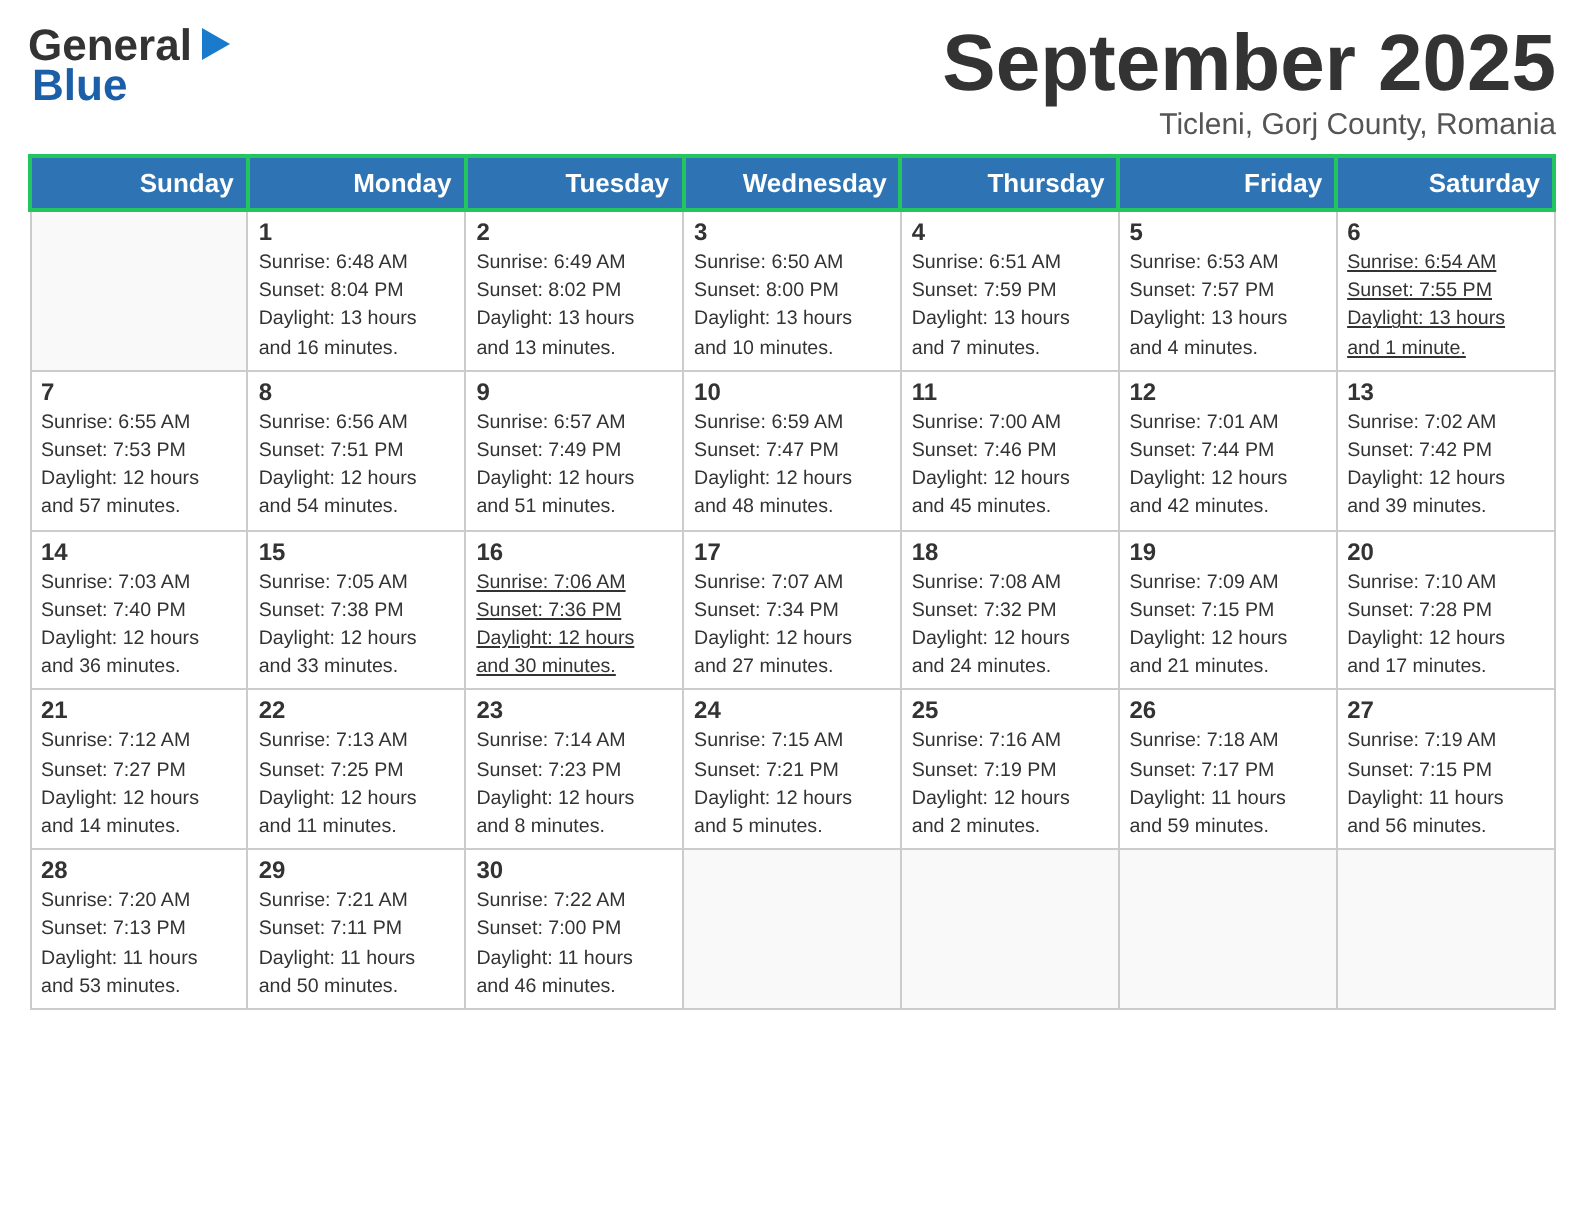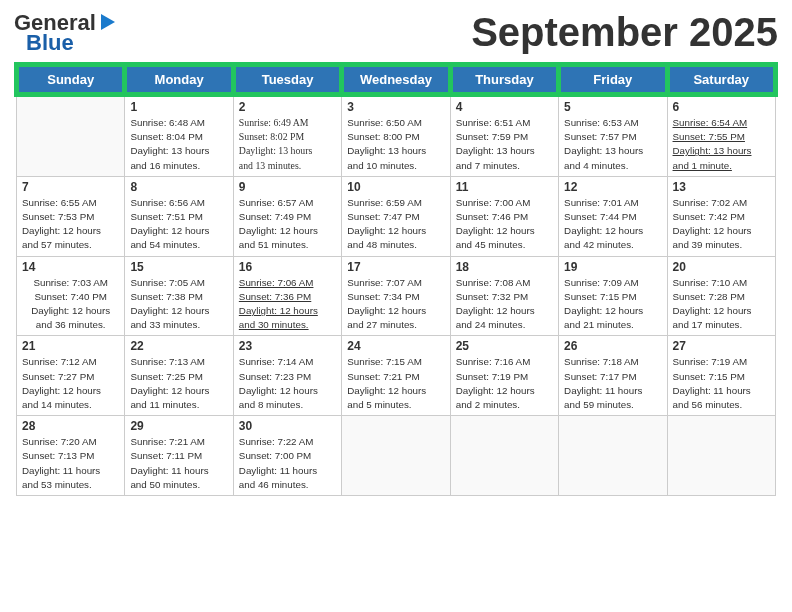--- a/index.html
+++ b/index.html
@@ -47,25 +47,25 @@
     }
     .calendar {
       flex: 1;
       border-collapse: collapse;
       width: 100%;
       font-size: 10.5px;
     }
     .calendar th {
       background-color: #2e74b5;
       color: #fff;
-      text-align: center;
+      text-align: right;
       padding: 5px 6px;
       font-size: 13px;
       font-weight: bold;
-      border: 5px solid #22c55e;
+      border: 2px solid #22c55e;
     }
     .calendar td {
       border: 1px solid #ccc;
       vertical-align: top;
       padding: 3px 5px;
       width: calc(100%/7);
       color: #333;
     }
     .day-num {
       font-weight: bold;
@@ -87,24 +87,25 @@
 
 <div class="page">
   <div class="header">
     <div class="logo">
       <div class="logo-icon">
         <span style="font-size:22px;font-weight:bold;color:#333;">General</span>
         <svg width="22" height="22" viewBox="0 0 22 22" style="margin-left:1px;margin-top:-2px;">
           <polygon points="4,3 18,11 4,19" fill="#1a7acc"></polygon>
         </svg>
       </div>
-      <span style="font-size:22px;font-weight:bold;color:#1a5fa8;margin-top:-6px;margin-left:12px;">Blue</span>
+      <span style="font-size:22px;font-weight:bold;color:#1a5fa8;margin-top:-6px;margin-left:2px;">Blue</span>
     </div>
     <div class="title-block">
       <div class="month-title">September 2025</div>
+      <div class="location">Ticleni, Gorj County, Romania</div>
     </div>
   </div>
 
   <table class="calendar">
     <thead>
       <tr>
         <th>Sunday</th>
         <th>Monday</th>
         <th>Tuesday</th>
         <th>Wednesday</th>
@@ -118,21 +119,21 @@
           <td class="empty-cell"></td>
           <td>
             <span class="day-num">1</span>
             <div class="day-info" style="white-space: pre-line;">Sunrise: 6:48 AM
 Sunset: 8:04 PM
 Daylight: 13 hours
 and 16 minutes.</div>
           </td>
           <td>
             <span class="day-num">2</span>
-            <div class="day-info" style="white-space: pre-line; font-family: Liberation Serif, serif;">Sunrise: 6:49 AM
+            <div class="day-info" style="white-space: pre-line;">Sunrise: 6:49 AM
 Sunset: 8:02 PM
 Daylight: 13 hours
 and 13 minutes.</div>
           </td>
           <td>
             <span class="day-num">3</span>
             <div class="day-info" style="white-space: pre-line;">Sunrise: 6:50 AM
 Sunset: 8:00 PM
 Daylight: 13 hours
 and 10 minutes.</div>
@@ -206,21 +207,21 @@
             <span class="day-num">13</span>
             <div class="day-info" style="white-space: pre-line;">Sunrise: 7:02 AM
 Sunset: 7:42 PM
 Daylight: 12 hours
 and 39 minutes.</div>
           </td>
         </tr>
         <tr>
           <td>
             <span class="day-num">14</span>
-            <div class="day-info" style="white-space: pre-line; text-align: center;">Sunrise: 7:03 AM
+            <div class="day-info" style="white-space: pre-line;">Sunrise: 7:03 AM
 Sunset: 7:40 PM
 Daylight: 12 hours
 and 36 minutes.</div>
           </td>
           <td>
             <span class="day-num">15</span>
             <div class="day-info" style="white-space: pre-line;">Sunrise: 7:05 AM
 Sunset: 7:38 PM
 Daylight: 12 hours
 and 33 minutes.</div>

